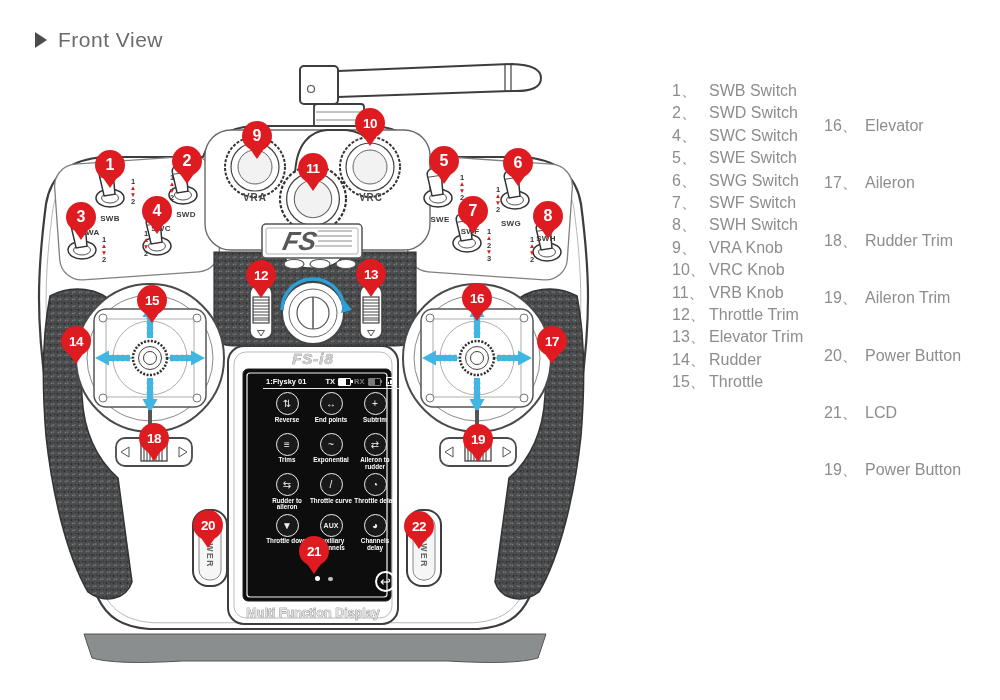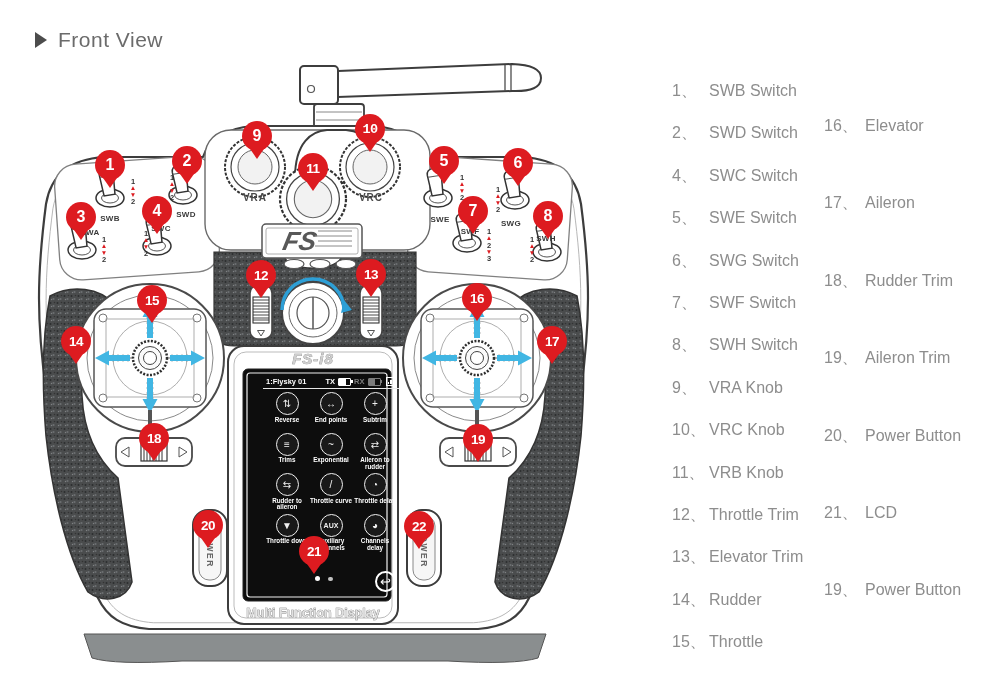--- a/index.html
+++ b/index.html
@@ -5,21 +5,21 @@
   html,body{margin:0;padding:0;background:#fff;}
   .stage{position:relative;width:1000px;height:700px;background:#fff;overflow:hidden;
          font-family:"Liberation Sans",sans-serif;}
   
   .page-title{position:absolute;left:35px;top:28px;display:flex;align-items:center;gap:11px;
               color:#6b6b6b;font-size:21px;letter-spacing:.5px;}
   .tri{width:0;height:0;border-left:12px solid #4c4c4c;border-top:8px solid transparent;
        border-bottom:8px solid transparent;}
   
   .legend{position:absolute;left:672px;top:80px;display:flex;gap:2px;color:var(--legend-gray,#8d8d8d);}
-  .legend-col{display:flex;flex-direction:column;gap:20px;}
+  .legend-col{display:flex;flex-direction:column;}
   .legend-col:nth-child(1){width:150px;}
   .legend-col:nth-child(2){width:176px;}
   .legend-row{font-size:16px;line-height:22.4px;white-space:nowrap;}
   .lnum{display:inline-block;width:37px;}
   .legend-col:nth-child(2) .lnum{width:41px;margin-top:35px;}
   
   .marker{position:absolute;width:30px;height:30px;border-radius:50%;
           background:var(--marker-red,#dd1b20);color:#fff;z-index:6;
           display:flex;align-items:center;justify-content:center;
           font-weight:bold;font-size:16px;}
@@ -441,21 +441,21 @@
   <div id="markers-layer">
       <div class="marker" style="left: 95px; top: 150px;">1</div>
       <div class="marker" style="left: 172px; top: 146px;">2</div>
       <div class="marker" style="left: 66px; top: 202px;">3</div>
       <div class="marker" style="left: 142px; top: 196px;">4</div>
       <div class="marker" style="left: 429px; top: 146px;">5</div>
       <div class="marker" style="left: 503px; top: 148px;">6</div>
       <div class="marker" style="left: 458px; top: 196px;">7</div>
       <div class="marker" style="left: 533px; top: 201px;">8</div>
       <div class="marker" style="left: 242px; top: 121px;">9</div>
-      <div class="marker two" style="left: 355px; top: 114px; font-family: Liberation Mono, monospace;">10</div>
+      <div class="marker two" style="left: 355px; top: 108px;">10</div>
       <div class="marker two" style="left: 298px; top: 153px;">11</div>
       <div class="marker two" style="left: 246px; top: 260px;">12</div>
       <div class="marker two" style="left: 356px; top: 259px;">13</div>
       <div class="marker two" style="left: 61px; top: 326px;">14</div>
       <div class="marker two" style="left: 137px; top: 285px;">15</div>
       <div class="marker two" style="left: 462px; top: 283px;">16</div>
       <div class="marker two" style="left: 537px; top: 326px;">17</div>
       <div class="marker two" style="left: 139px; top: 423px;">18</div>
       <div class="marker two" style="left: 463px; top: 424px;">19</div>
       <div class="marker two" style="left: 193px; top: 510px;">20</div>

